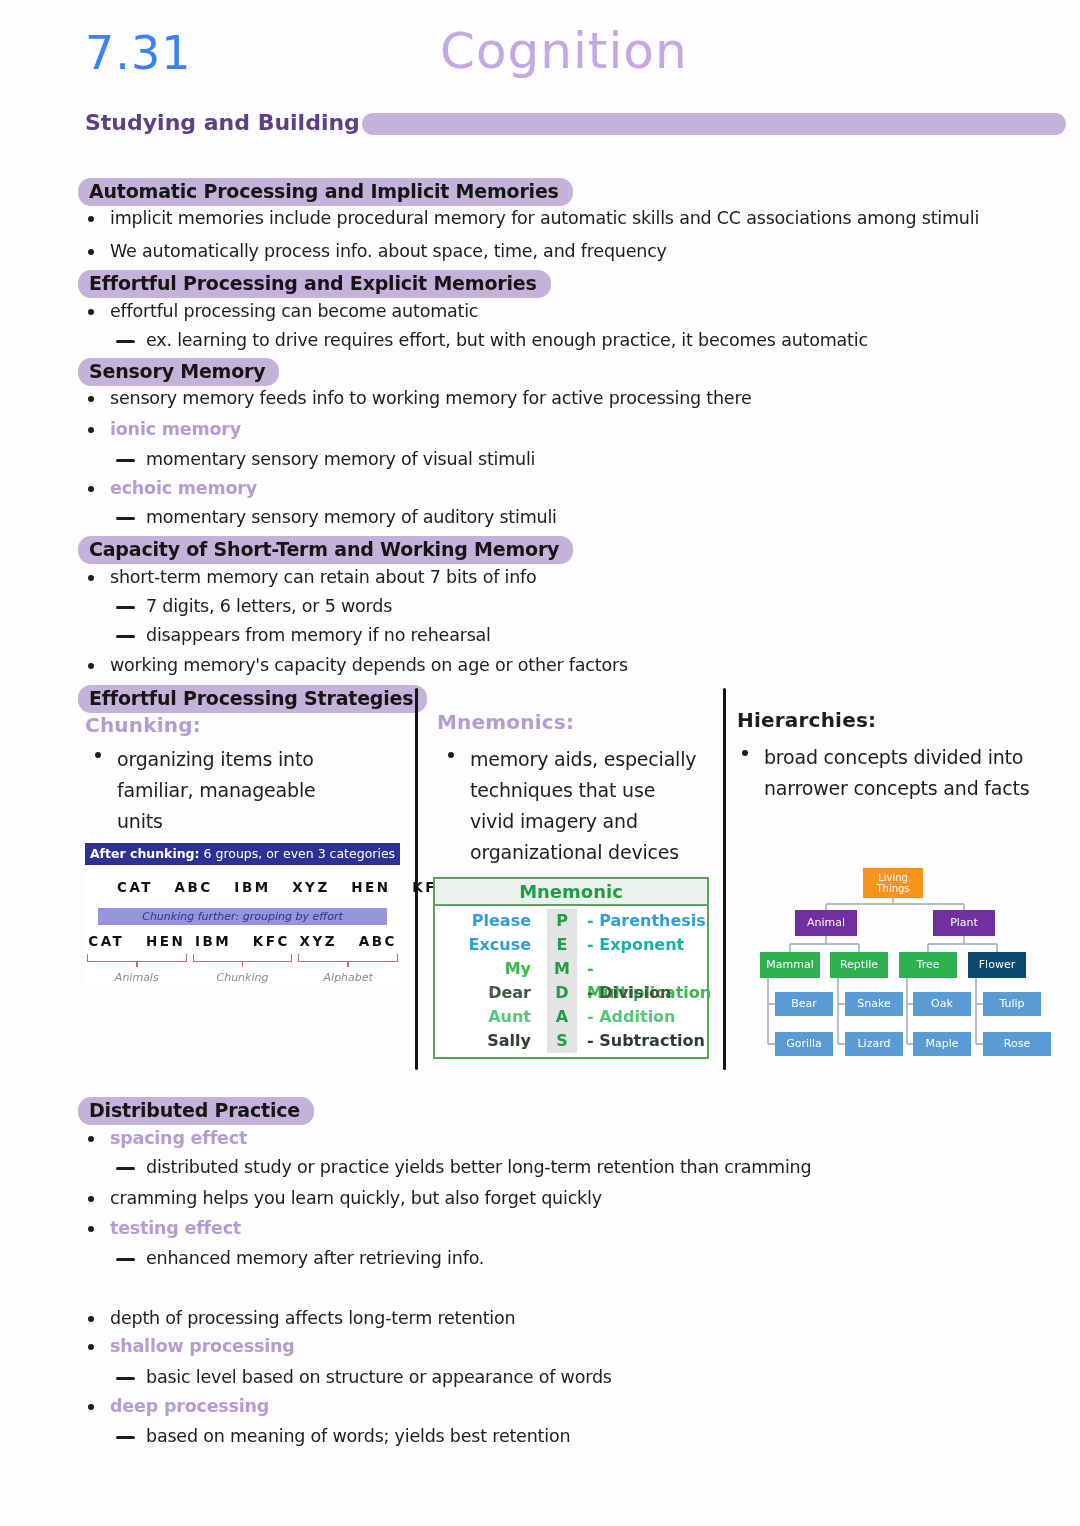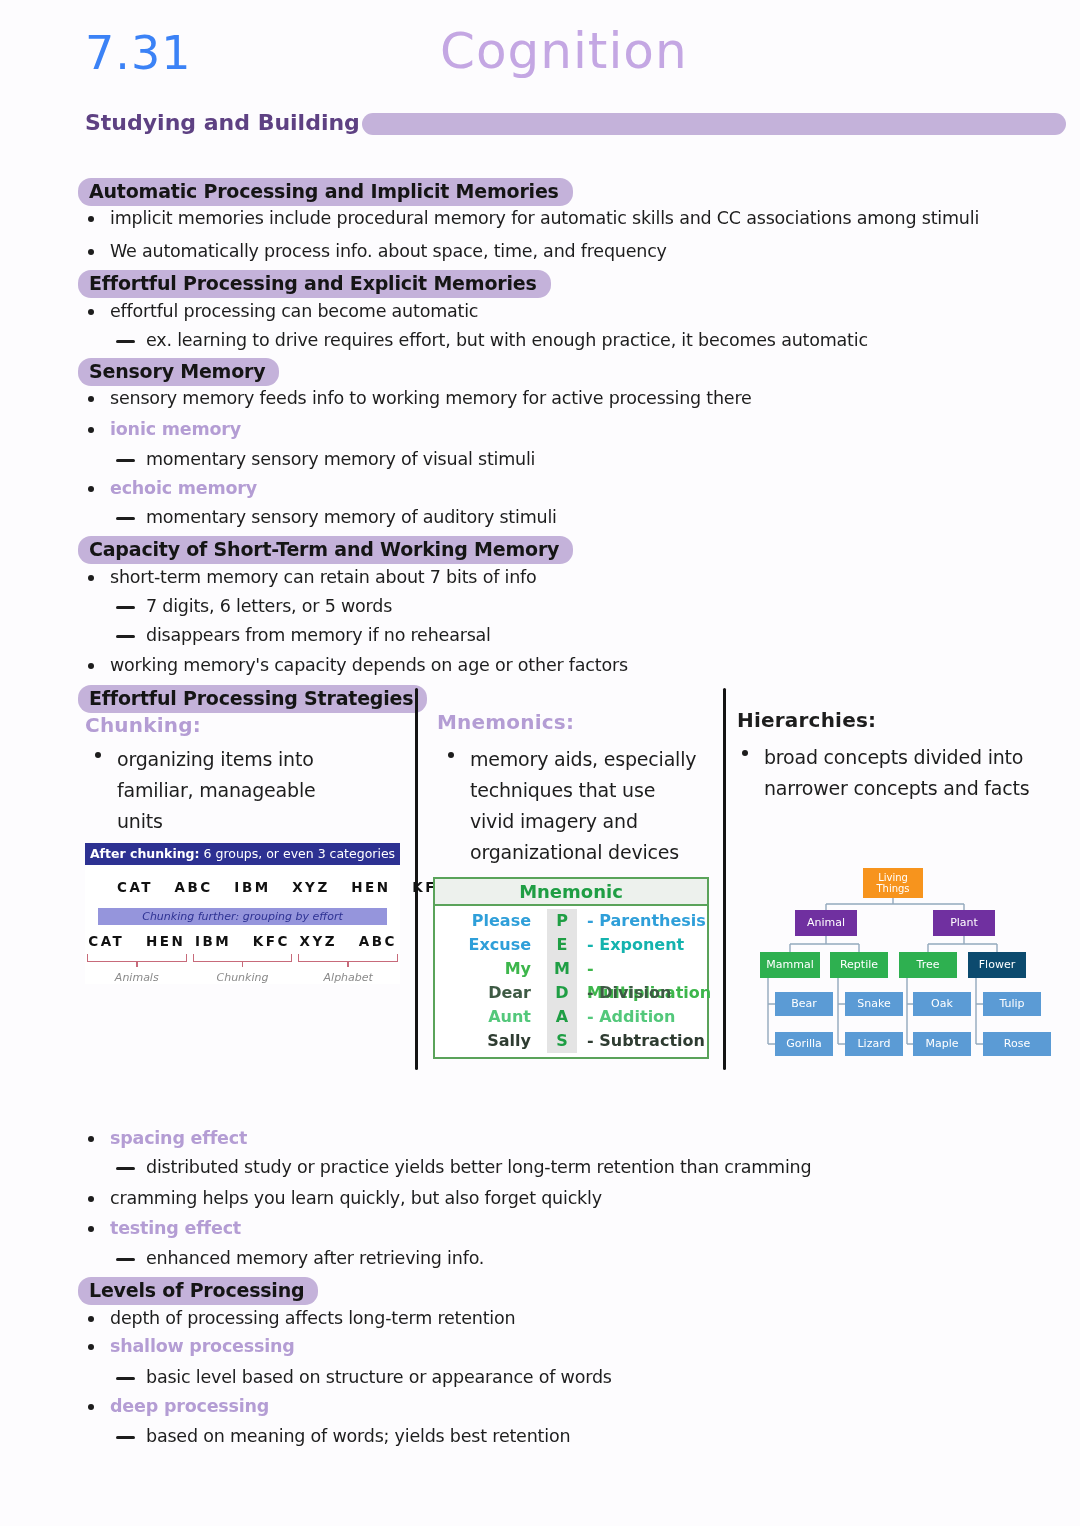--- a/index.html
+++ b/index.html
@@ -234,20 +234,21 @@
     <div class="tnode" style="left: 30px; top: 132px; width: 58px; height: 24px; background-color: rgb(91, 155, 213);">Bear</div>
     <div class="tnode" style="left: 100px; top: 132px; width: 58px; height: 24px; background-color: rgb(91, 155, 213);">Snake</div>
     <div class="tnode" style="left: 168px; top: 132px; width: 58px; height: 24px; background-color: rgb(91, 155, 213);">Oak</div>
     <div class="tnode" style="left: 238px; top: 132px; width: 58px; height: 24px; background-color: rgb(91, 155, 213);">Tulip</div>
     <div class="tnode" style="left: 30px; top: 172px; width: 58px; height: 24px; background-color: rgb(91, 155, 213);">Gorilla</div>
     <div class="tnode" style="left: 100px; top: 172px; width: 58px; height: 24px; background-color: rgb(91, 155, 213);">Lizard</div>
     <div class="tnode" style="left: 168px; top: 172px; width: 58px; height: 24px; background-color: rgb(91, 155, 213);">Maple</div>
     <div class="tnode" style="left: 238px; top: 172px; width: 68px; height: 24px; background-color: rgb(91, 155, 213);">Rose</div>
   </div>
 
+  <div class="abs pill" style="left: 78px; top: 1097px; background-color: rgb(196, 178, 218);">Distributed Practice</div>
   <div class="abs line" style="left:88px; top:1128px;">
     <span class="dot"></span>
     <span class="note term" style="color: rgb(180, 157, 212);">spacing effect</span>
   </div>
   <div class="abs line" style="left:116px; top:1157px;">
     <span class="dash"></span>
     <span class="note">distributed study or practice yields better long-term retention than cramming</span>
   </div>
   <div class="abs line" style="left:88px; top:1188px;">
     <span class="dot"></span>
@@ -255,21 +256,20 @@
   </div>
   <div class="abs line" style="left:88px; top:1218px;">
     <span class="dot"></span>
     <span class="note term" style="color: rgb(180, 157, 212);">testing effect</span>
   </div>
   <div class="abs line" style="left:116px; top:1248px;">
     <span class="dash"></span>
     <span class="note">enhanced memory after retrieving info.</span>
   </div>
 
-  <div class="abs pill" style="left: 78px; top: 1277px; background-color: rgb(196, 178, 218);">Levels of Processing</div>
   <div class="abs line" style="left:88px; top:1308px;">
     <span class="dot"></span>
     <span class="note">depth of processing affects long-term retention</span>
   </div>
   <div class="abs line" style="left:88px; top:1336px;">
     <span class="dot"></span>
     <span class="note term" style="color: rgb(180, 157, 212);">shallow processing</span>
   </div>
   <div class="abs line" style="left:116px; top:1367px;">
     <span class="dash"></span>

